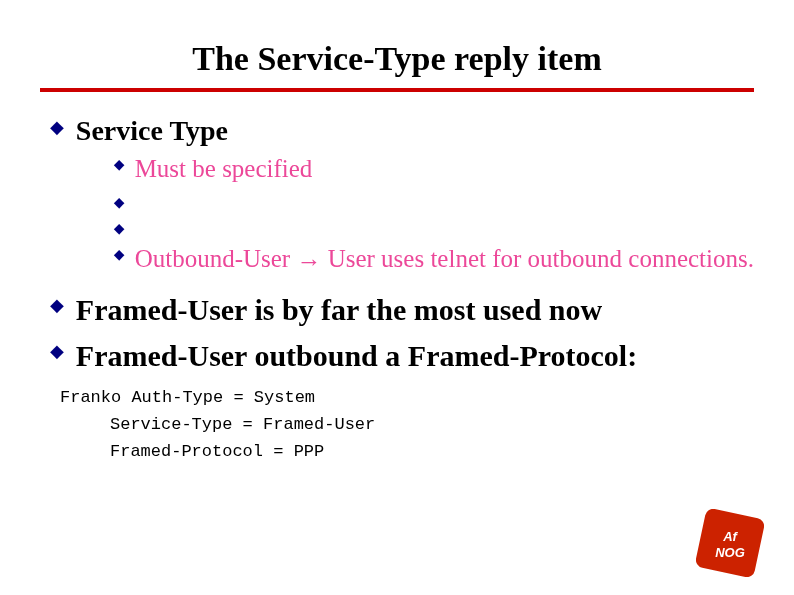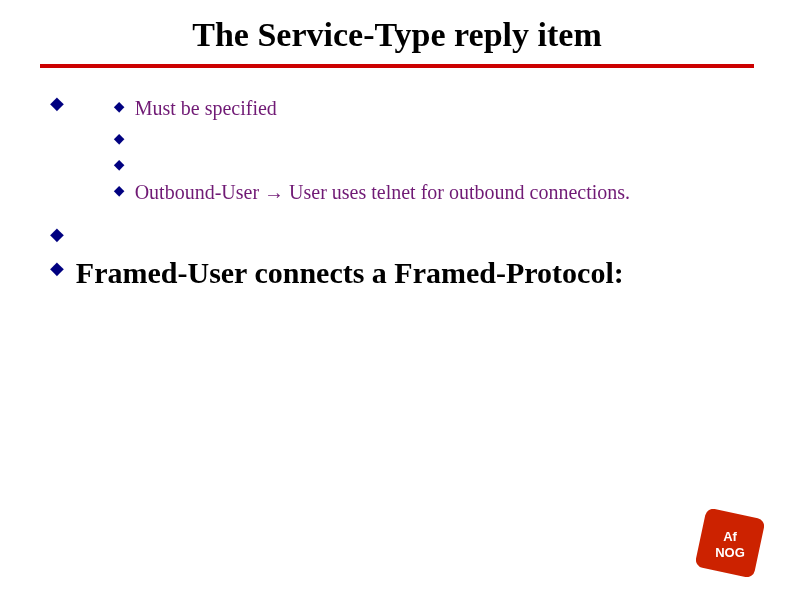--- a/index.html
+++ b/index.html
@@ -15,21 +15,21 @@
 
     .slide {
       width: 794px;
       height: 595px;
       background: #ffffff;
       padding: 0 40px 30px 40px;
       position: relative;
     }
 
     .title-area {
-      padding-top: 16px;
+      padding-top: 40px;
       padding-bottom: 10px;
       border-bottom: 4px solid #cc0000;
       margin-bottom: 22px;
     }
 
     .slide-title {
       font-size: 34px;
       font-weight: bold;
       text-align: center;
       color: #000000;
@@ -75,22 +75,22 @@
       margin-bottom: 6px;
     }
 
     .sub-item {
       display: flex;
       align-items: flex-start;
       margin-bottom: 6px;
     }
 
     .sub-item-text {
-      font-size: 20px;
-      color: #701a75;
+      font-size: 25px;
+      color: #ec4899;
       line-height: 1.3;
       text-align: right;
     }
 
     .large-text {
       font-size: 30px;
       font-weight: bold;
       color: #000000;
       line-height: 1.2;
     }
@@ -112,20 +112,21 @@
       display: block;
       padding-left: 50px;
     }
 
     .afnog-badge {
       position: absolute;
       bottom: 18px;
       right: 30px;
       width: 68px;
       height: 68px;
+      font-style: italic;
     }
 
     .afnog-badge svg {
       width: 68px;
       height: 68px;
     }
   </style>
 </head>
 <body>
 
@@ -133,20 +134,21 @@
 
   <div class="title-area">
     <h1 class="slide-title">The Service-Type reply item</h1>
   </div>
 
   <div class="content">
 
     <div class="top-level-item">
       <span class="bullet-diamond">◆</span>
       <div>
+        <span class="top-level-text">Service Type</span>
         <div class="sub-items">
           <div class="sub-item">
             <span class="bullet-diamond-small">◆</span>
             <span class="sub-item-text">Must be specified</span>
           </div>
           <div class="sub-item">
             <span class="bullet-diamond-small">◆</span>
           </div>
           <div class="sub-item">
             <span class="bullet-diamond-small">◆</span>
@@ -154,27 +156,33 @@
           <div class="sub-item">
             <span class="bullet-diamond-small">◆</span>
             <span class="sub-item-text">Outbound-User → User uses telnet for outbound connections.</span>
           </div>
         </div>
       </div>
     </div>
 
     <div class="top-level-item">
       <span class="bullet-diamond">◆</span>
+      <span class="large-text">Framed-User is by far the most used now</span>
     </div>
 
     <div class="top-level-item">
       <span class="bullet-diamond">◆</span>
-      <span class="large-text">Framed-User connects a Framed-Protocol:</span>
+      <span class="large-text">Framed-User outbound a Framed-Protocol:</span>
     </div>
 
+    <div class="code-block">
+      <span class="code-line">Franko  Auth-Type = System</span>
+      <span class="code-indent">Service-Type = Framed-User</span>
+      <span class="code-indent">Framed-Protocol = PPP</span>
+    </div>
 
   </div>
 
   <div class="afnog-badge">
     <svg viewBox="0 0 68 68" xmlns="http://www.w3.org/2000/svg">
 
       <rect x="4" y="4" width="60" height="60" rx="8" ry="8" fill="#cc2200" transform="rotate(12 34 34)"></rect>
       <text x="34" y="32" text-anchor="middle" fill="white" font-family="Arial, sans-serif" font-weight="bold" font-size="13">Af</text>
       <text x="34" y="48" text-anchor="middle" fill="white" font-family="Arial, sans-serif" font-weight="bold" font-size="13">NOG</text>
     </svg>

